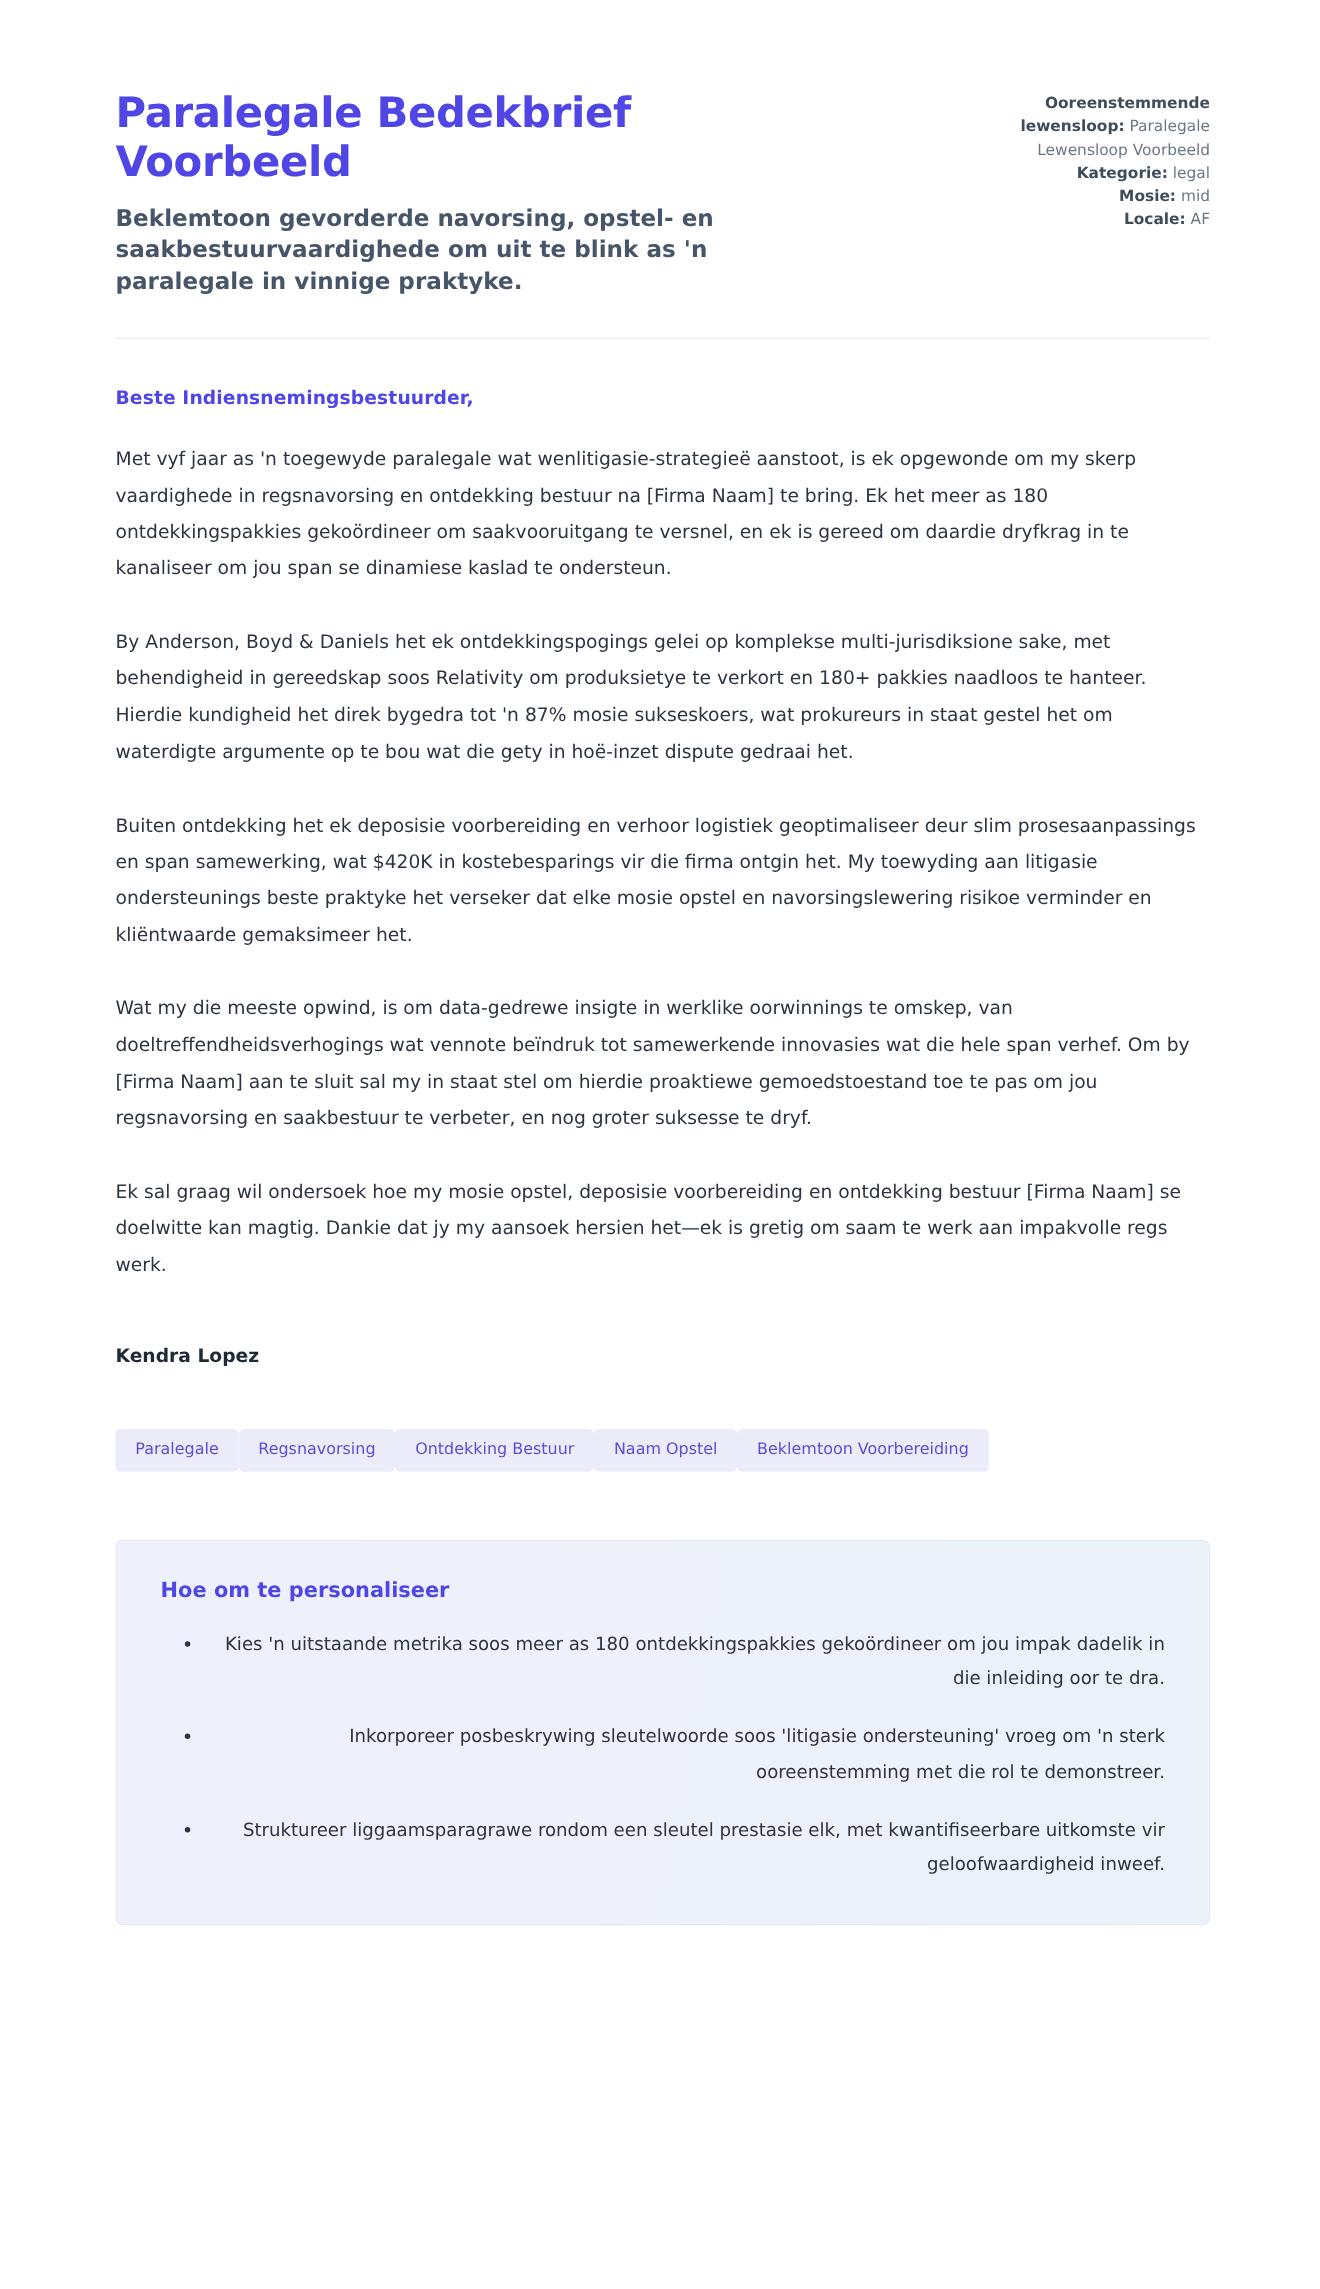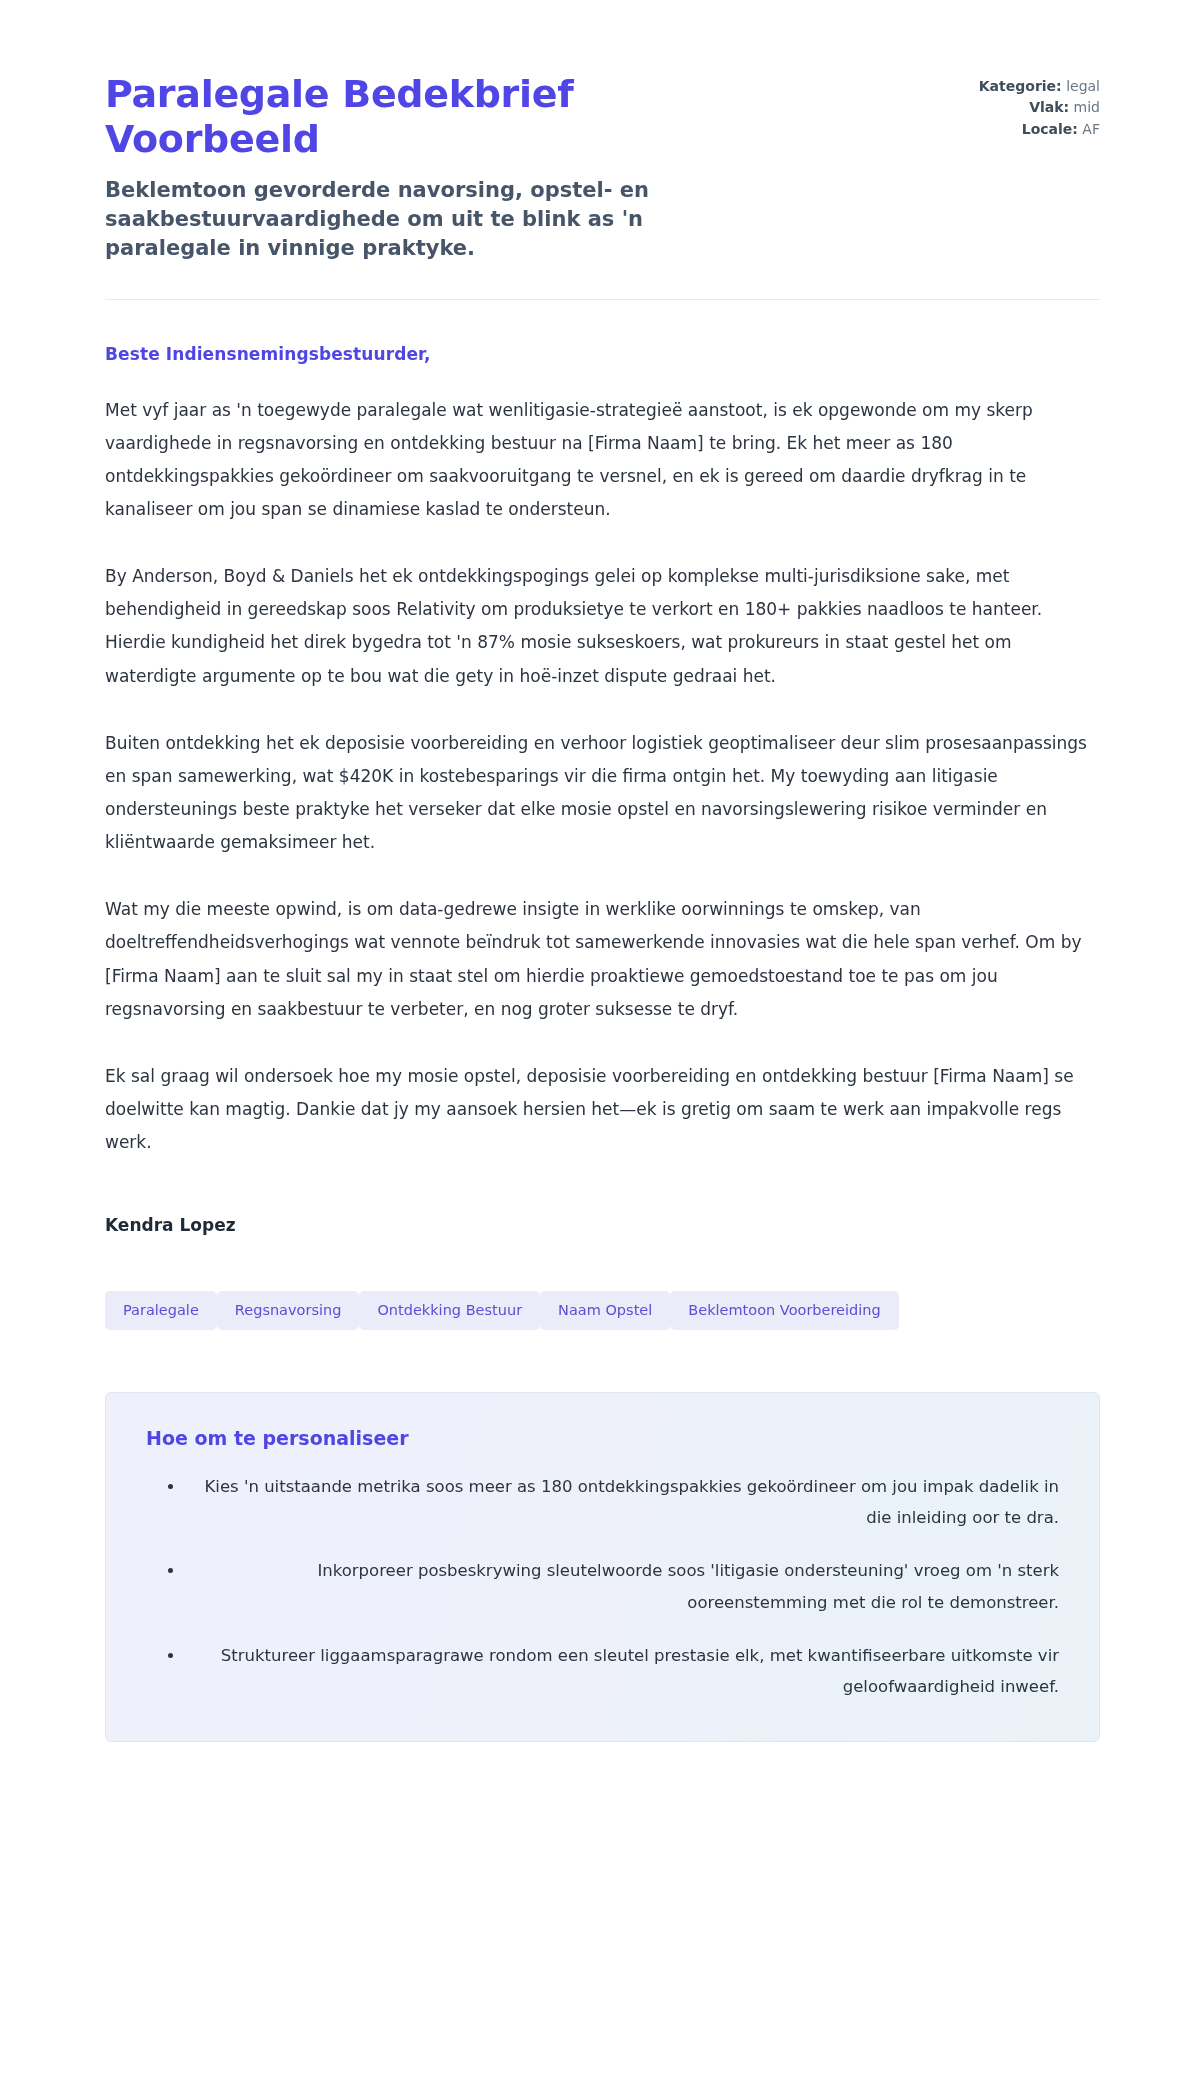--- a/index.html
+++ b/index.html
@@ -11,21 +11,22 @@
   body {
     width: 1200px;
     min-height: 2081px;
     font-family: "DejaVu Sans", "Liberation Sans", sans-serif;
     color: #2f3b47;
     -webkit-font-smoothing: antialiased;
   }
   .page {
     width: 1200px;
     box-sizing: border-box;
-    padding: 72px 100px 40px 105px;
+    padding: 46px 100px 40px 105px;
+    margin-top: 34px;
   }
 
   
   .doc-header {
     display: flex;
     align-items: flex-start;
     justify-content: space-between;
     gap: 40px;
   }
   .header-left {
@@ -165,25 +166,29 @@
 <div class="page">
 
   <header class="doc-header">
     <div class="header-left">
       <h1 class="doc-title">Paralegale Bedekbrief Voorbeeld</h1>
       <p class="doc-subtitle">Beklemtoon gevorderde navorsing, opstel- en saakbestuurvaardighede om uit te blink as 'n paralegale in vinnige praktyke.</p>
     </div>
 
     <aside class="header-meta">
       <div class="meta-row">
+        <span class="meta-label">Ooreenstemmende lewensloop:</span>
+        <span class="meta-value">Paralegale Lewensloop Voorbeeld</span>
+      </div>
+      <div class="meta-row">
         <span class="meta-label">Kategorie:</span>
         <span class="meta-value">legal</span>
       </div>
       <div class="meta-row">
-        <span class="meta-label">Vlak:</span>
+        <span class="meta-label">Mosie:</span>
         <span class="meta-value">mid</span>
       </div>
       <div class="meta-row">
         <span class="meta-label">Locale:</span>
         <span class="meta-value">AF</span>
       </div>
     </aside>
   </header>
 
   <hr class="header-rule">

